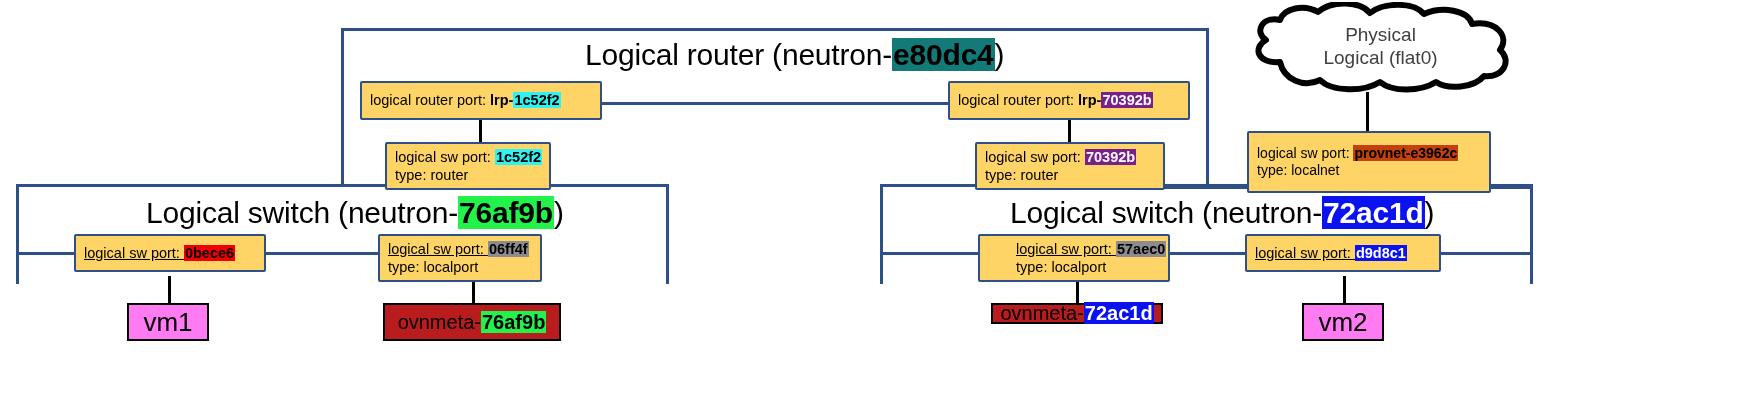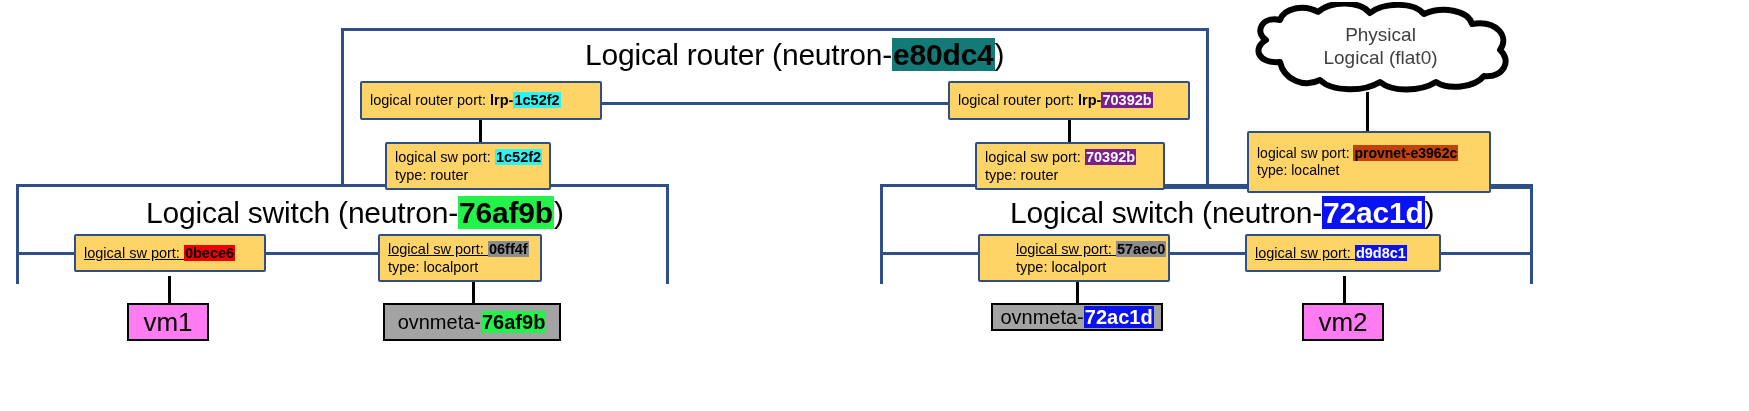--- a/index.html
+++ b/index.html
@@ -77,21 +77,21 @@
     align-items: center;
     justify-content: center;
     white-space: nowrap;
     color: #000000;
   }
   .endpoint-vm {
     background: #ff7bf2;
     font-size: 26px;
   }
   .endpoint-meta {
-    background: #a3a3a3;
+    background: #b91c1c;
     font-size: 20px;
   }
 
   
   .vline {
     position: absolute;
     background: #000000;
     width: 3px;
   }
   .hline {
@@ -204,21 +204,21 @@
   </div>
 
   <div class="endpoint endpoint-vm" style="left:127px; top:303px; width:82px; height:38px;">
     <span>vm1</span>
   </div>
 
   <div class="endpoint endpoint-meta" style="left:383px; top:303px; width:178px; height:38px;">
     <span><span>ovnmeta-</span><b class="hl hl-green">76af9b</b></span>
   </div>
 
-  <div class="endpoint endpoint-meta" style="left:991px; top:303px; width:172px; height:28px;">
+  <div class="endpoint endpoint-meta" style="left:991px; top:303px; width:172px; height:21px;">
     <span><span>ovnmeta-</span><b class="hl hl-blue">72ac1d</b></span>
   </div>
 
   <div class="endpoint endpoint-vm" style="left:1302px; top:303px; width:82px; height:38px;">
     <span>vm2</span>
   </div>
 
   <div class="cloud-wrap" style="left:1228px; top:2px; width:290px; height:92px;">
     <svg width="290" height="92" viewBox="0 0 290 92">
       <path d="M52 60

